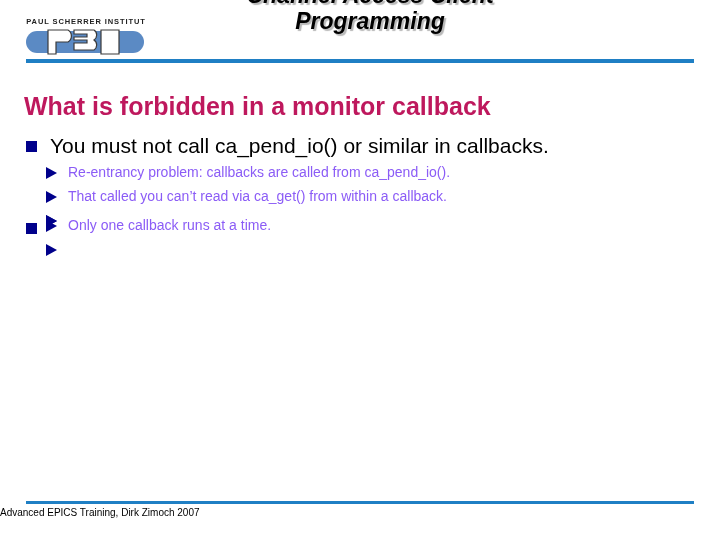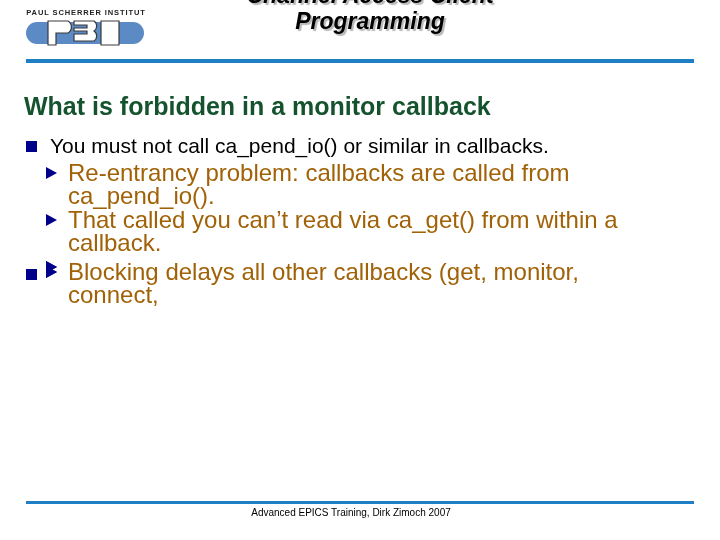--- a/index.html
+++ b/index.html
@@ -18,21 +18,21 @@
   
   .slide-header {
     position: absolute;
     left: 0; top: 0;
     width: 720px;
     height: 62px;
   }
   .psi-logo {
     position: absolute;
     left: 20px;
-    top: 8px;
+    top: 17px;
     width: 128px;
     height: 46px;
   }
   .psi-institute-text {
     position: absolute;
     left: 4px;
     top: 0px;
     width: 124px;
     text-align: center;
     font-family: "Liberation Sans", sans-serif;
@@ -82,21 +82,21 @@
     background: #1f7fc4;
   }
 
   
   .content-heading {
     position: absolute;
     left: 24px;
     top: 92px;
     font-size: 25px;
     font-weight: bold;
-    color: #14532d;
+    color: #be185d;
     white-space: nowrap;
   }
 
   .bullet-list {
     position: absolute;
     left: 0;
     top: 132px;
     width: 720px;
   }
 
@@ -120,23 +120,23 @@
     background: #00008b;
   }
 
   .l2-group { margin: 2px 0 6px 0; }
   .l2-item {
     position: relative;
     padding-left: 68px;
     margin: 0 0 1px 0;
   }
   .l2-text {
-    font-size: 24px;
+    font-size: 14px;
     line-height: 23px;
-    color: #a16207;
+    color: #8b5cf6;
     max-width: 595px;
   }
   .tri-bullet {
     position: absolute;
     left: 46px;
     top: 6px;
     width: 0;
     height: 0;
     border-top: 6px solid transparent;
     border-bottom: 6px solid transparent;
@@ -150,21 +150,21 @@
     top: 501px;
     width: 668px;
     height: 3px;
     background: #1f7fc4;
   }
   .footer-text {
     position: absolute;
     left: 0;
     top: 507px;
     width: 702px;
-    text-align: center;
+    text-align: left;
     font-size: 10px;
     color: #000000;
     white-space: nowrap;
   }
 </style>
 </head>
 <body>
 
 <div class="slide-header">
 
@@ -211,23 +211,23 @@
       <span class="tri-bullet"></span>
     </div>
   </div>
 
   <div class="l1-item">
     <span class="sq-bullet"></span>
   </div>
   <div class="l2-group">
     <div class="l2-item">
       <span class="tri-bullet"></span>
-    </div>
-    <div class="l2-item">
-      <span class="tri-bullet"></span>
-      <div class="l2-text">Blocking delays all other callbacks (get, monitor, connect,</div>
+      <div class="l2-text">Only one callback runs at a time.</div>
+    </div>
+    <div class="l2-item">
+      <span class="tri-bullet"></span>
     </div>
   </div>
 
 </div>
 
 <div class="footer-rule"></div>
 <div class="footer-text">Advanced EPICS Training, Dirk Zimoch 2007</div>
 
 </body></html>

